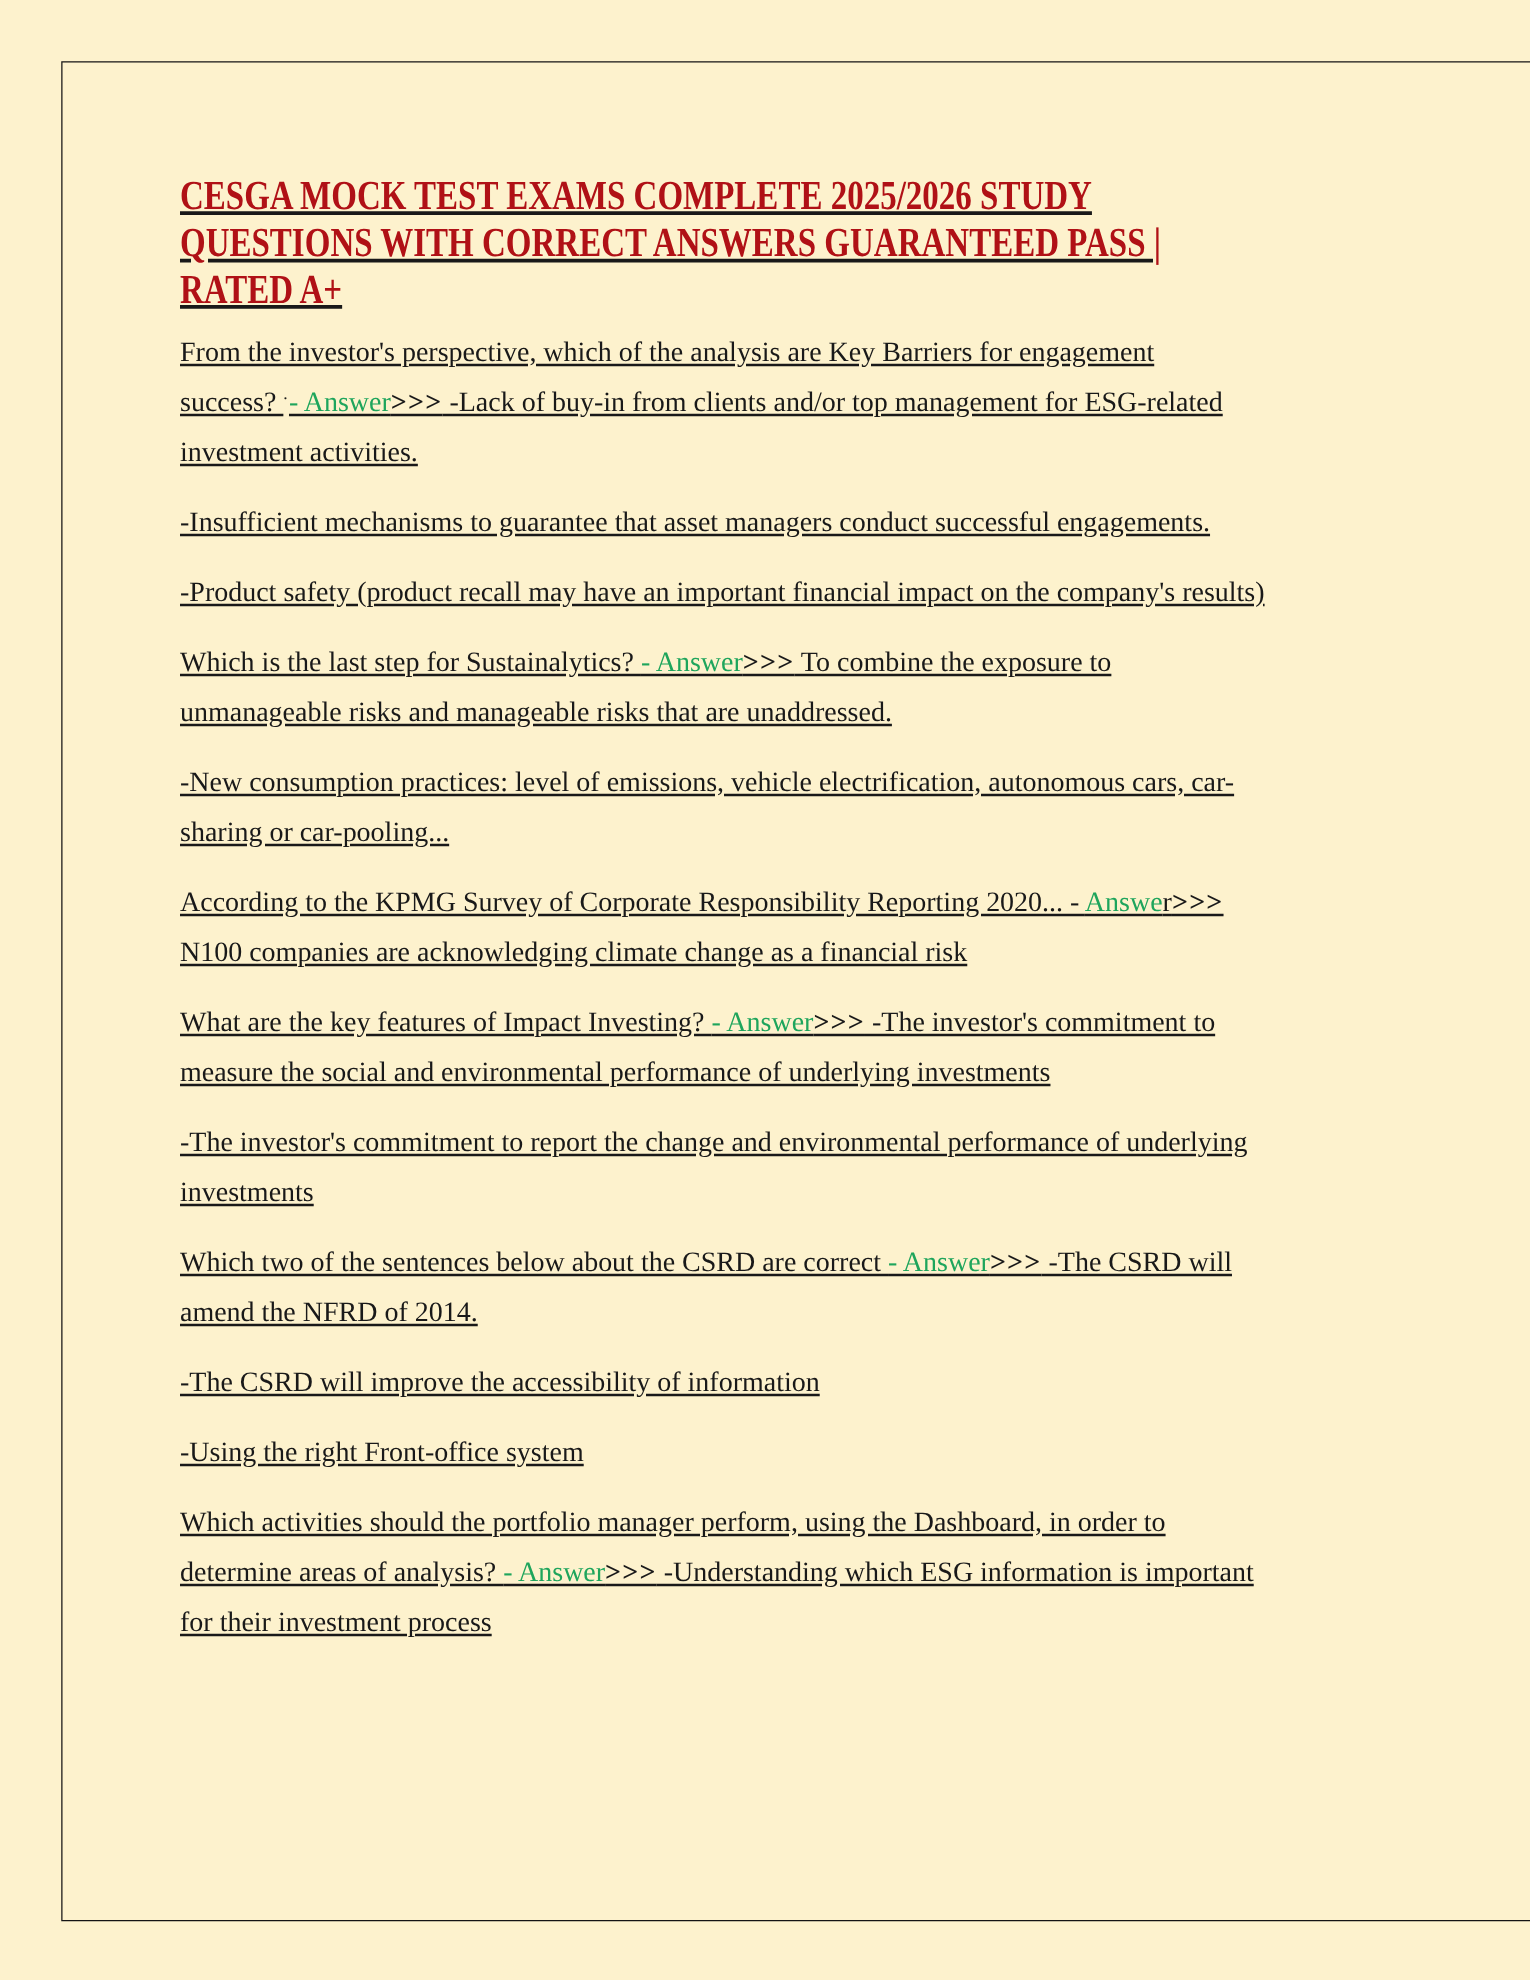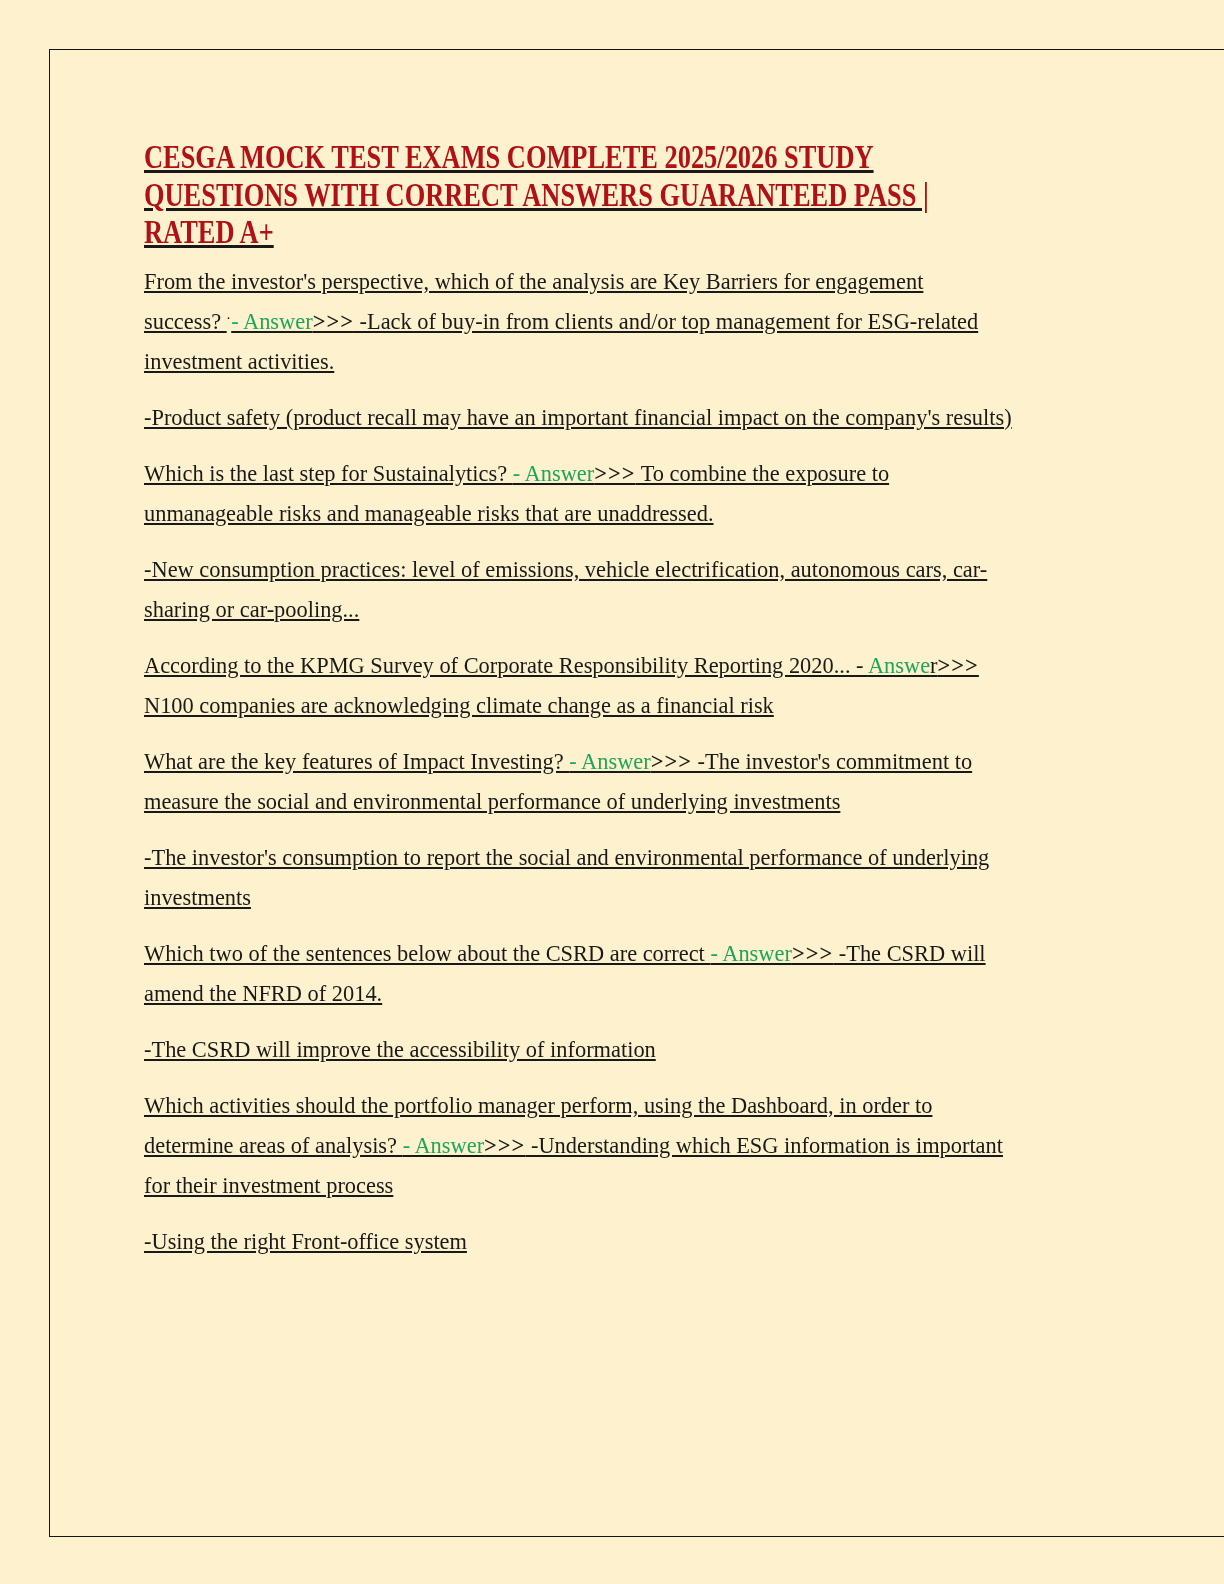--- a/index.html
+++ b/index.html
@@ -64,51 +64,54 @@
     <div class="title-line">QUESTIONS WITH CORRECT ANSWERS GUARANTEED PASS |</div>
     <div class="title-line">RATED A+</div>
   </h1>
   <div class="doc-body" id="doc-body">
       <div class="para">
         <div class="line"><span>From the investor's perspective, which of the analysis are Key Barriers for engagement</span></div>
         <div class="line"><span>success? </span><span class="mark">.</span><span class="green">- Answer</span><span class="b">&gt;&gt;&gt;</span><span> -Lack of buy-in from clients and/or top management for ESG-related</span></div>
         <div class="line"><span>investment activities.</span></div>
       </div>
       <div class="para">
+        <div class="line"><span>-Insufficient mechanisms to guarantee that asset managers conduct successful engagements.</span></div>
+      </div>
+      <div class="para">
         <div class="line"><span>-Product safety (product recall may have an important financial impact on the company's results)</span></div>
       </div>
       <div class="para">
         <div class="line"><span>Which is the last step for Sustainalytics? </span><span class="green">- Answer</span><span class="b">&gt;&gt;&gt;</span><span> To combine the exposure to</span></div>
         <div class="line"><span>unmanageable risks and manageable risks that are unaddressed.</span></div>
       </div>
       <div class="para">
         <div class="line"><span>-New consumption practices: level of emissions, vehicle electrification, autonomous cars, car-</span></div>
         <div class="line"><span>sharing or car-pooling...</span></div>
       </div>
       <div class="para">
         <div class="line"><span>According to the KPMG Survey of Corporate Responsibility Reporting 2020... - </span><span class="green">Answe</span><span>r</span><span class="b">&gt;&gt;&gt;</span></div>
         <div class="line"><span>N100 companies are acknowledging climate change as a financial risk</span></div>
       </div>
       <div class="para">
         <div class="line"><span>What are the key features of Impact Investing? </span><span class="green">- Answer</span><span class="b">&gt;&gt;&gt;</span><span> -The investor's commitment to</span></div>
         <div class="line"><span>measure the social and environmental performance of underlying investments</span></div>
       </div>
       <div class="para">
-        <div class="line"><span>-The investor's consumption to report the social and environmental performance of underlying</span></div>
+        <div class="line"><span>-The investor's commitment to report the change and environmental performance of underlying</span></div>
         <div class="line"><span>investments</span></div>
       </div>
       <div class="para">
         <div class="line"><span>Which two of the sentences below about the CSRD are correct </span><span class="green">- Answer</span><span class="b">&gt;&gt;&gt;</span><span> -The CSRD will</span></div>
         <div class="line"><span>amend the NFRD of 2014.</span></div>
       </div>
       <div class="para">
         <div class="line"><span>-The CSRD will improve the accessibility of information</span></div>
       </div>
       <div class="para">
+        <div class="line"><span>-Using the right Front-office system</span></div>
+      </div>
+      <div class="para">
         <div class="line"><span>Which activities should the portfolio manager perform, using the Dashboard, in order to</span></div>
         <div class="line"><span>determine areas of analysis? </span><span class="green">- Answer</span><span class="b">&gt;&gt;&gt;</span><span> -Understanding which ESG information is important</span></div>
         <div class="line"><span>for their investment process</span></div>
-      </div>
-      <div class="para">
-        <div class="line"><span>-Using the right Front-office system</span></div>
       </div>
     </div>
 </div>
 
 </body></html>

